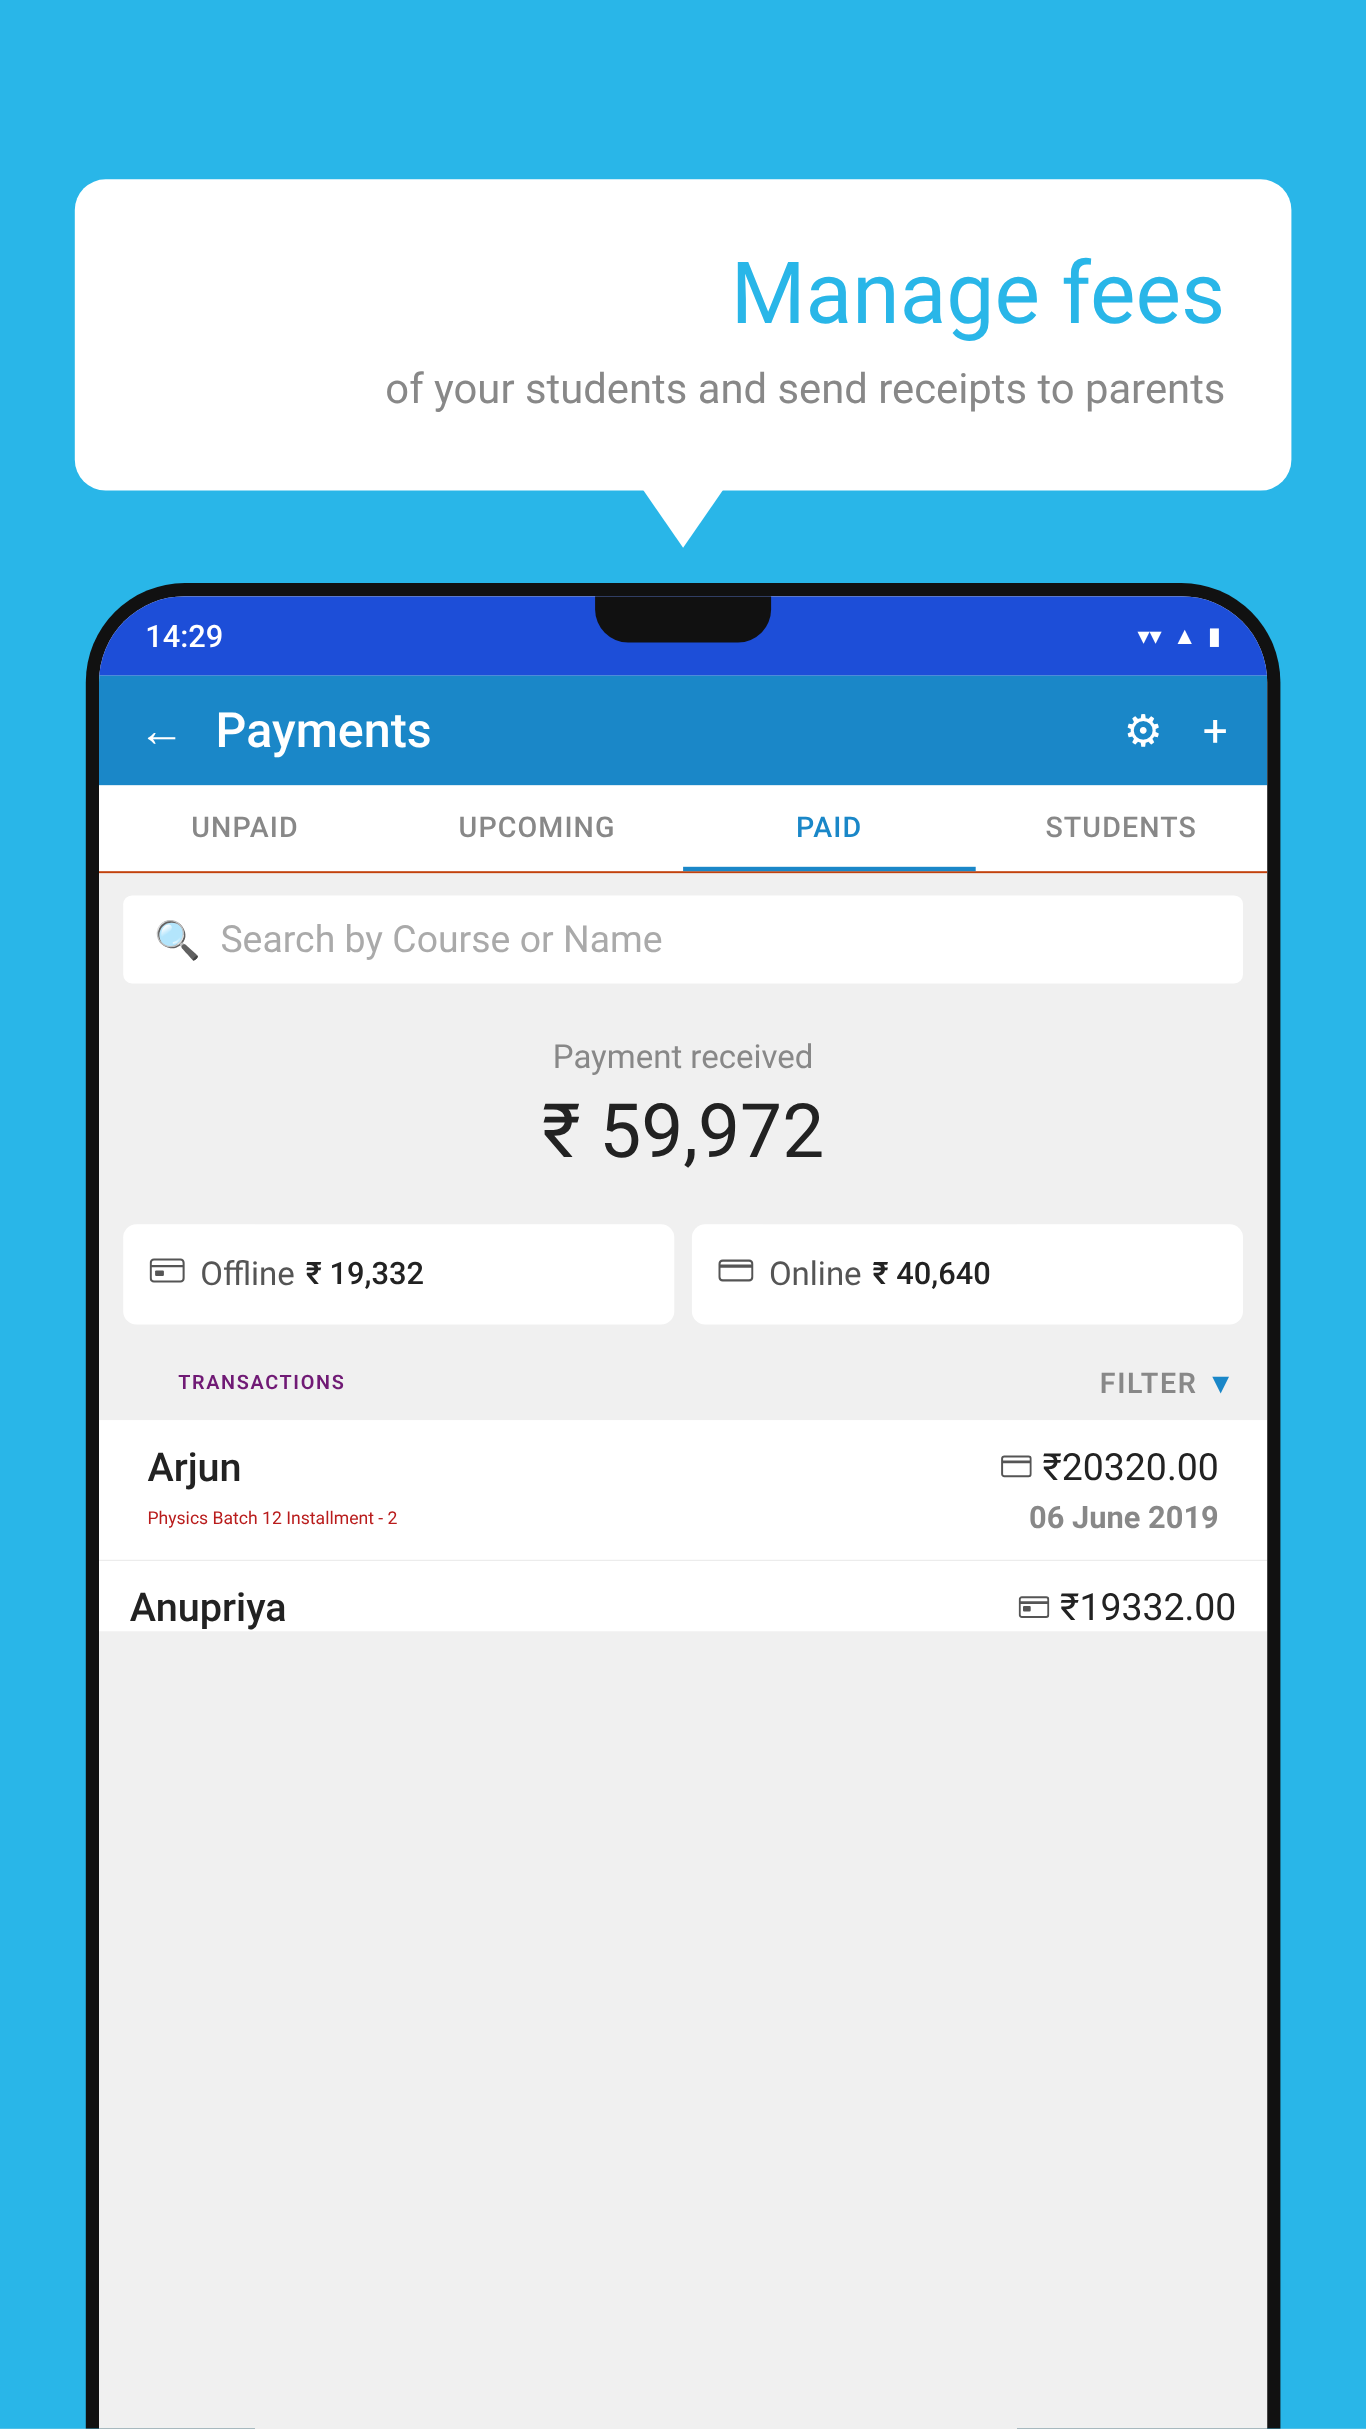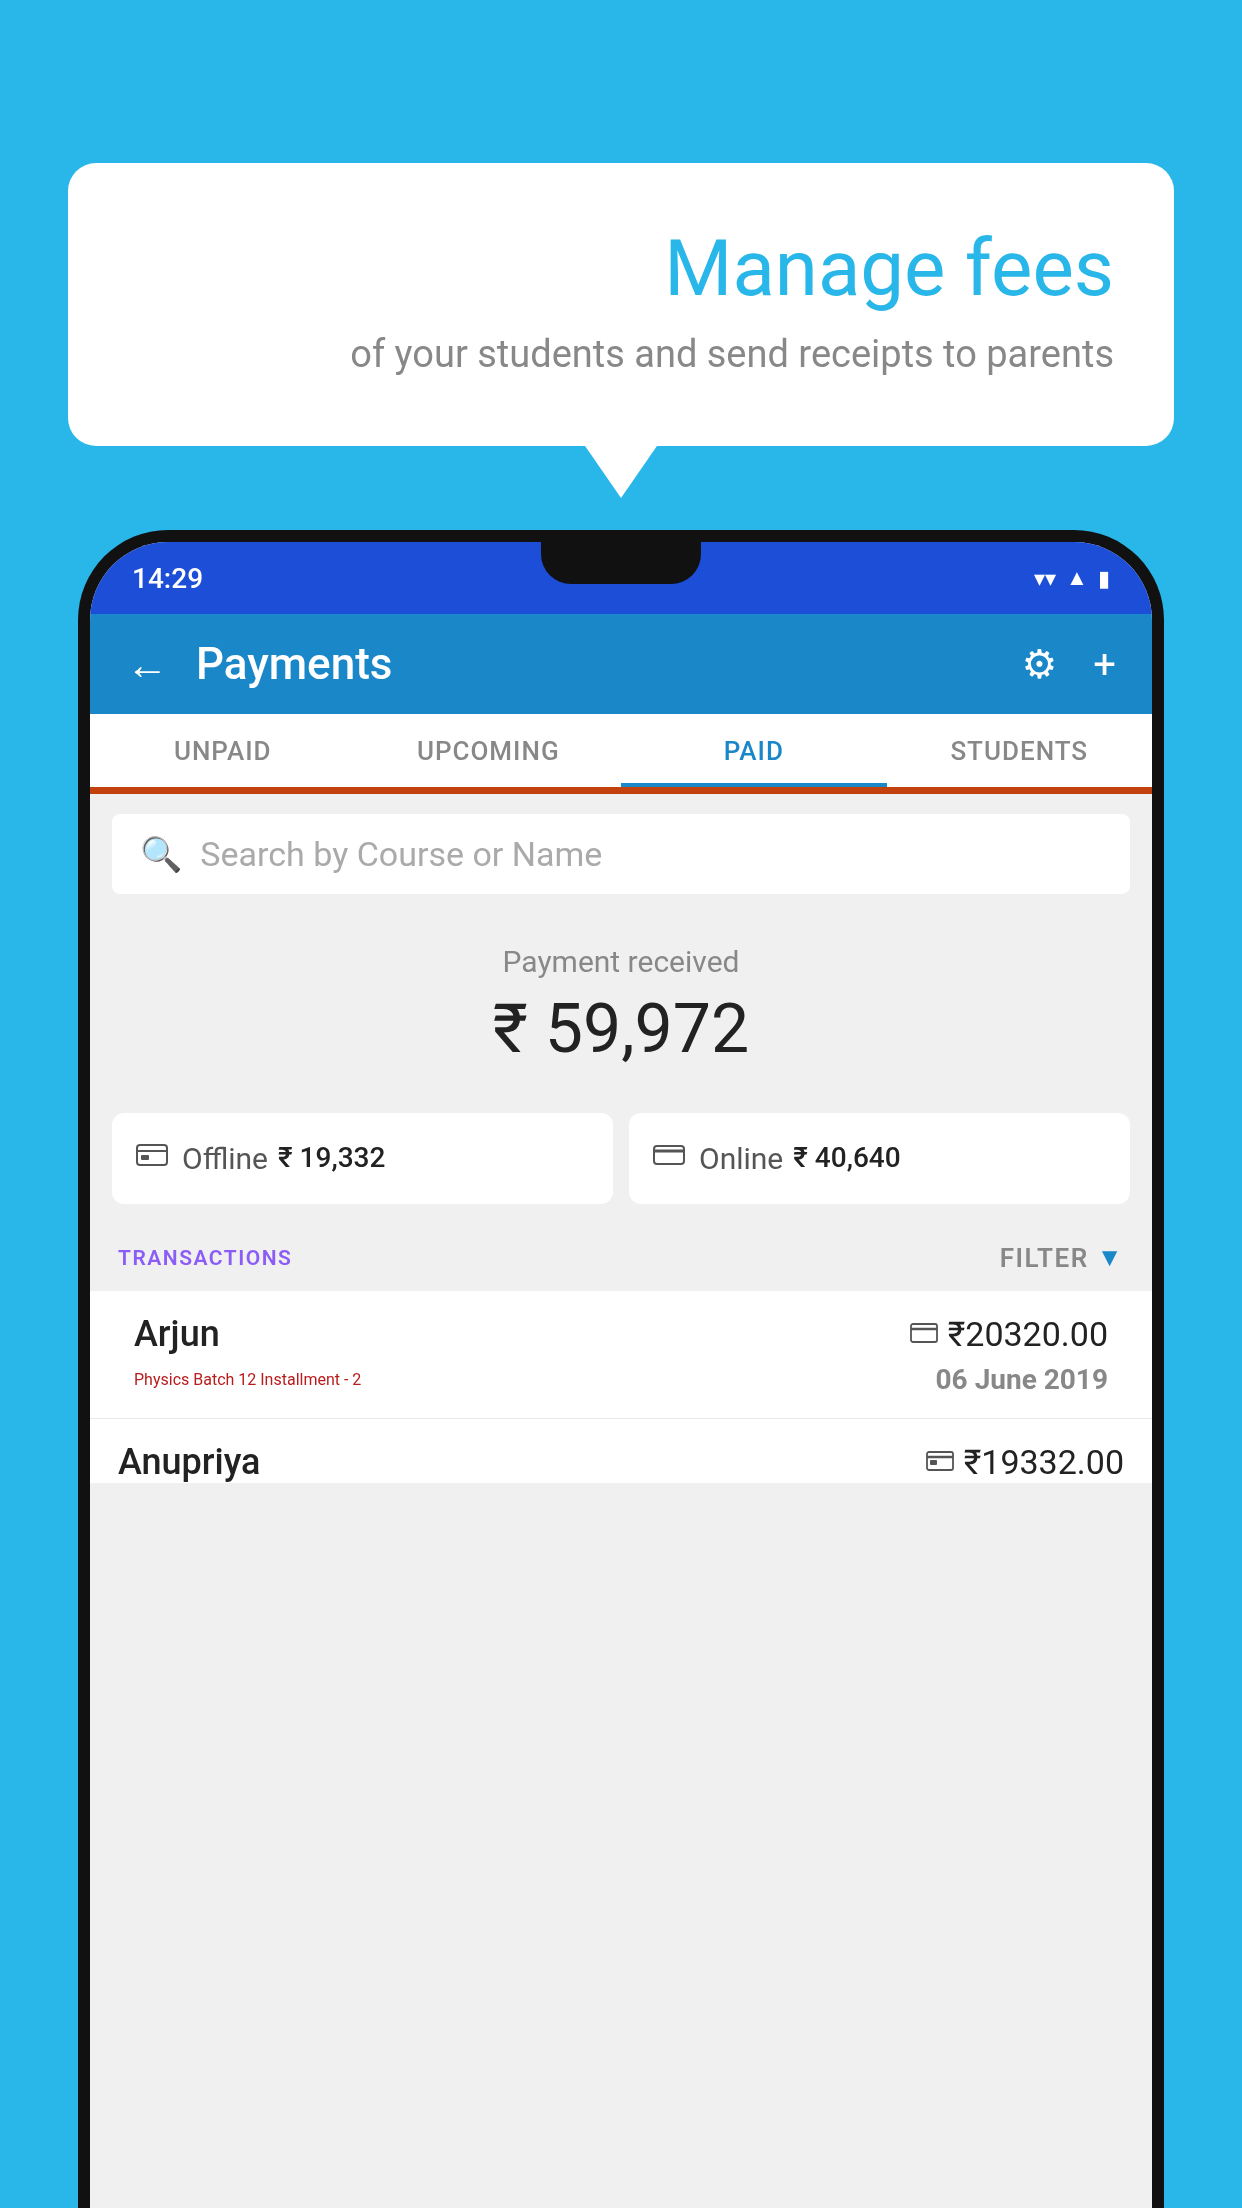--- a/index.html
+++ b/index.html
@@ -148,21 +148,21 @@
     
     .tabs {
       position: absolute;
       top: 172px;
       left: 0;
       right: 0;
       height: 80px;
       background: white;
       display: flex;
       align-items: stretch;
-      border-bottom: 7px solid #c2410c;
+      border-bottom: 2px solid #c2410c;
     }
     .tab {
       flex: 1;
       display: flex;
       align-items: center;
       justify-content: center;
       font-size: 26px;
       color: #888;
       font-weight: 500;
       letter-spacing: 1px;
@@ -266,24 +266,25 @@
 
     
     .transactions-header {
       display: flex;
       justify-content: space-between;
       align-items: center;
       padding: 18px 28px;
       background: #f0f0f0;
     }
     .transactions-label {
-      font-size: 21px;
-      color: #8b5cf6;
+      font-size: 18px;
+      color: #701a75;
       font-weight: 600;
       letter-spacing: 1.5px;
+      margin-left: 44px;
     }
     .filter-btn {
       display: flex;
       align-items: center;
       gap: 8px;
       font-size: 26px;
       color: #888;
       font-weight: 600;
       letter-spacing: 1.5px;
       cursor: pointer;

